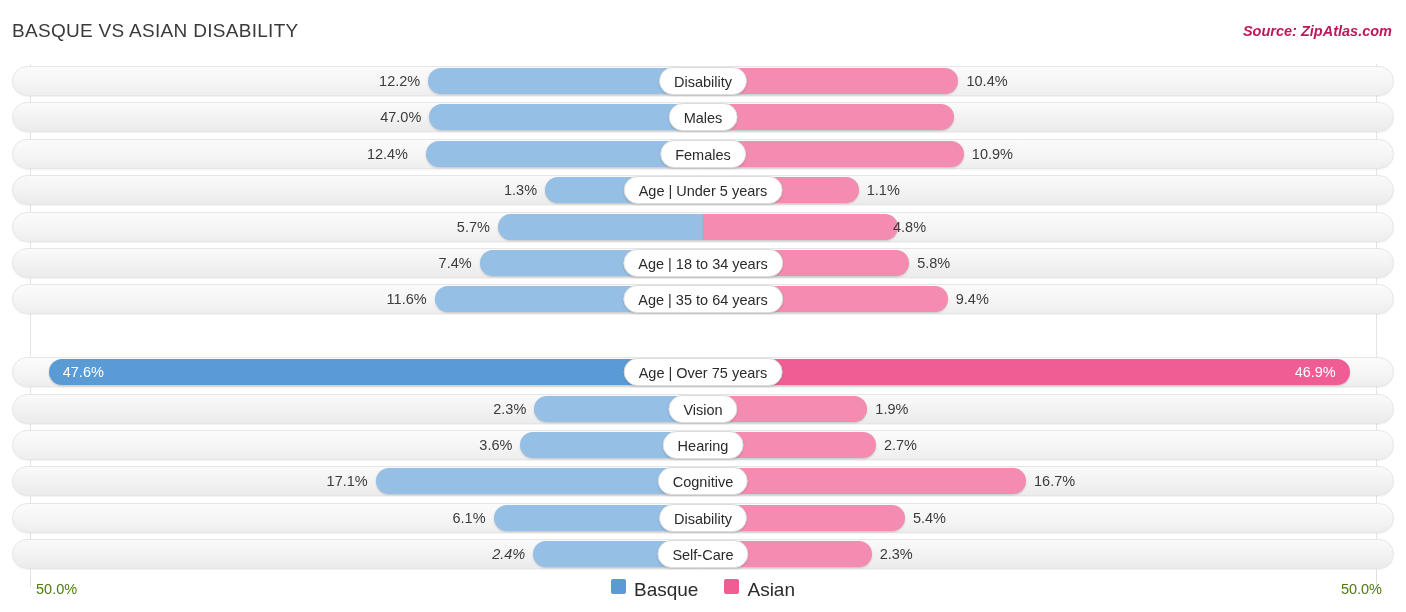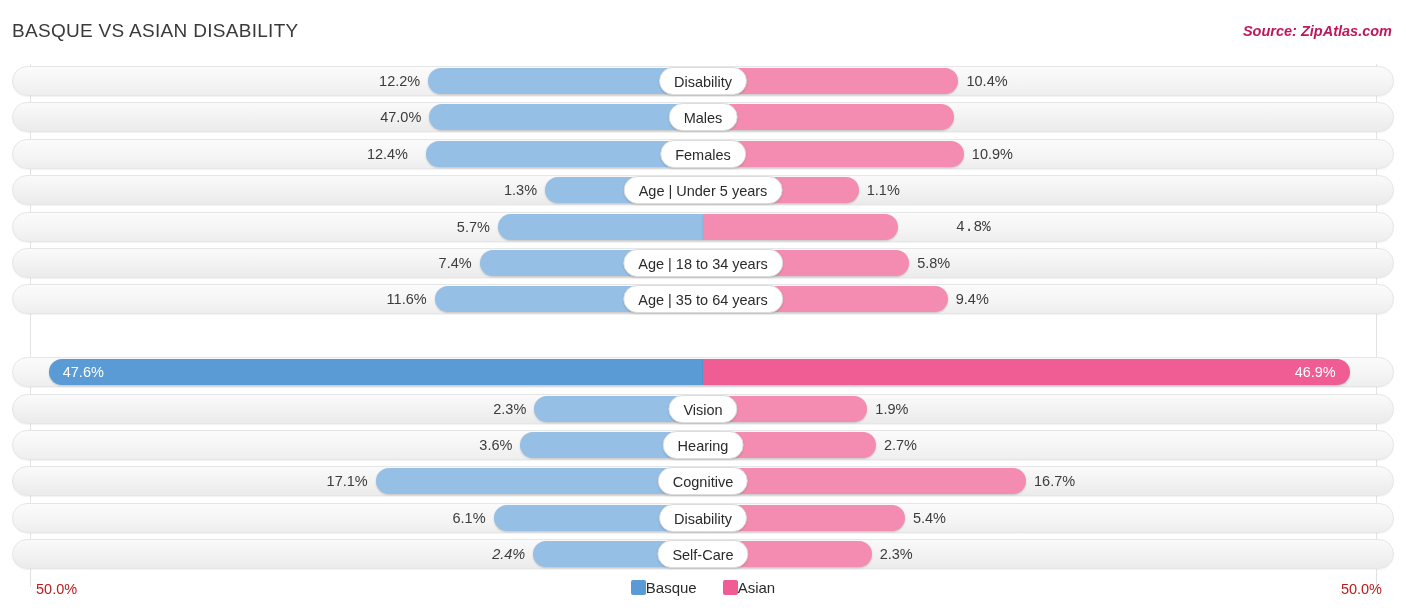--- a/index.html
+++ b/index.html
@@ -144,21 +144,21 @@
     position: absolute;
     left: 0;
     top: 573px;
     width: 1406px;
     height: 39px;
   }
   .axis-label {
     position: absolute;
     top: 8px;
     font-size: 14.5px;
-    color: #b91c1c;
+    color: #4d7c0f;
     white-space: nowrap;
   }
   .axis-label.left  { left: 36px; }
   .axis-label.right { right: 24px; }
   .axis-tick {
     position: absolute;
     top: 0;
     width: 1px;
     height: 14px;
     background: #e0e0e0;
@@ -170,23 +170,23 @@
     position: absolute;
     left: 0; right: 0;
     top: 6px;
     display: flex;
     justify-content: center;
     align-items: center;
     gap: 26px;
   }
   .legend-item {
     display: flex;
-    align-items: center;
-    gap: 0;
-    font-size: 15px;
+    align-items: flex-start;
+    gap: 8px;
+    font-size: 19px;
     color: #2b2b2b;
   }
   .swatch {
     width: 15px;
     height: 15px;
     border-radius: 2px;
     display: inline-block;
   }
 </style>
 </head>
@@ -232,21 +232,21 @@
         <div class="bar right" style="left: 691px; width: 155.792px;"></div>
         <div class="val lv" style="left: 423.064px; width: 102px;">1.3%</div>
         <div class="val rv" style="left: 854.792px;">1.1%</div>
         <div class="pill" style="left: 691px;">Age | Under 5 years</div>
       </div>
       <div class="row" style="top: 147.6px;">
         <div class="track"></div>
         <div class="bar left" style="left: 485.896px; width: 205.104px;"></div>
         <div class="bar right" style="left: 691px; width: 195.456px;"></div>
         <div class="val lv" style="left: 375.896px; width: 102px;">5.7%</div>
-        <div class="val rv" style="left: 944px; font-family: Liberation Mono, monospace;">4.8%</div>
+        <div class="val rv" style="left: 881px;">4.8%</div>
       </div>
       <div class="row alt" style="top: 184px;">
         <div class="track"></div>
         <div class="bar left" style="left: 467.672px; width: 223.328px;"></div>
         <div class="bar right" style="left: 691px; width: 206.176px;"></div>
         <div class="val lv" style="left: 357.672px; width: 102px;">7.4%</div>
         <div class="val rv" style="left: 905.176px;">5.8%</div>
         <div class="pill" style="left: 691px;">Age | 18 to 34 years</div>
       </div>
       <div class="row" style="top: 220.4px;">
@@ -256,20 +256,21 @@
         <div class="val lv" style="left: 312.648px; width: 102px;">11.6%</div>
         <div class="val rv" style="left: 943.768px;">9.4%</div>
         <div class="pill" style="left: 691px;">Age | 35 to 64 years</div>
       </div>
       <div class="row highlight" style="top: 293.2px;">
         <div class="track"></div>
         <div class="bar left" style="left: 36.728px; width: 654.272px;"></div>
         <div class="bar right" style="left: 691px; width: 646.768px;"></div>
         <div class="val lv inside" style="left: 50.728px; text-align: left;">47.6%</div>
         <div class="val rv inside" style="left: 1267.77px; width: 56px; text-align: right;">46.9%</div>
+        <div class="pill" style="left: 691px;">Age | Over 75 years</div>
       </div>
       <div class="row alt" style="top: 329.6px;">
         <div class="track"></div>
         <div class="bar left" style="left: 522.344px; width: 168.656px;"></div>
         <div class="bar right" style="left: 691px; width: 164.368px;"></div>
         <div class="val lv" style="left: 412.344px; width: 102px;">2.3%</div>
         <div class="val rv" style="left: 863.368px;">1.9%</div>
         <div class="pill" style="left: 691px;">Vision</div>
       </div>
       <div class="row" style="top: 366px;">

